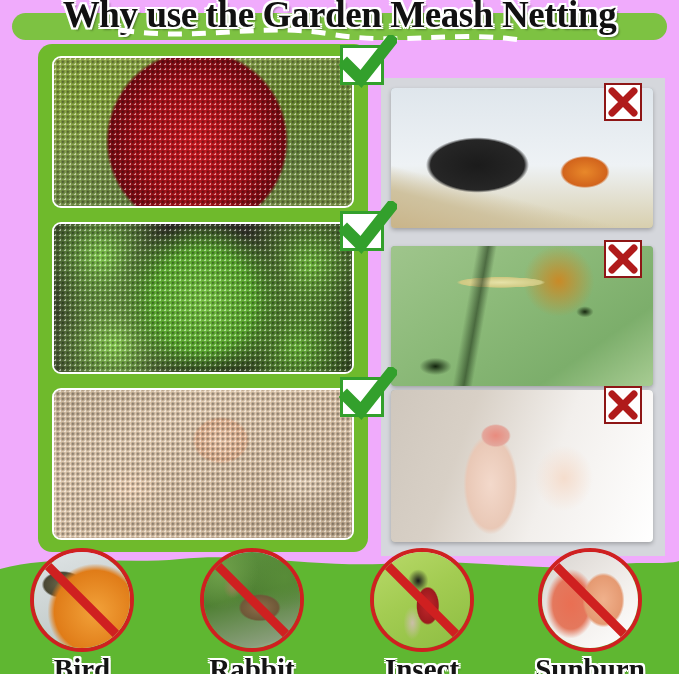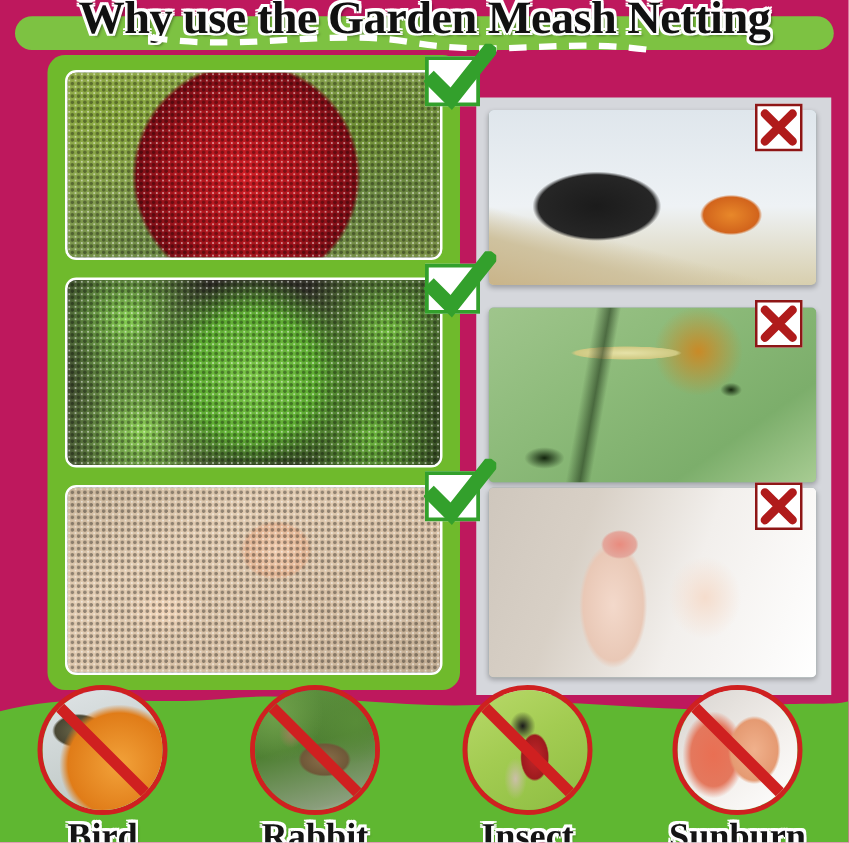--- a/index.html
+++ b/index.html
@@ -2,21 +2,21 @@
 <html><head>
 <meta charset="utf-8">
 <style>
   html,body{margin:0;padding:0;background:#fff;}
   body{font-family:"Liberation Serif",serif;}
 
   #poster{
     position:relative;
     width:679px;height:674px;
     overflow:hidden;
-    background:#be185d;
+    background:#f0abfc;
   }
 
   
   .title-banner{
     position:absolute;left:12px;top:13px;width:655px;height:27px;
     background:#7dc242;border-radius:14px;
   }
   .title-text{
     position:absolute;left:0;top:-6px;width:679px;height:44px;
     text-align:center;

